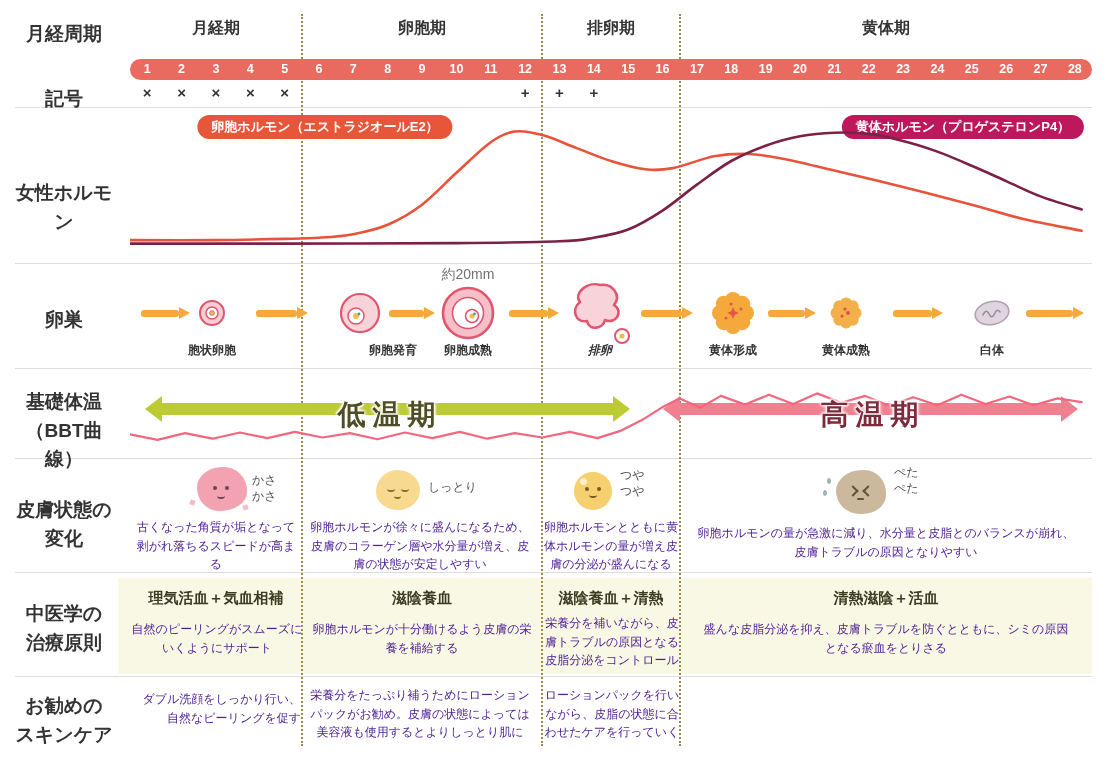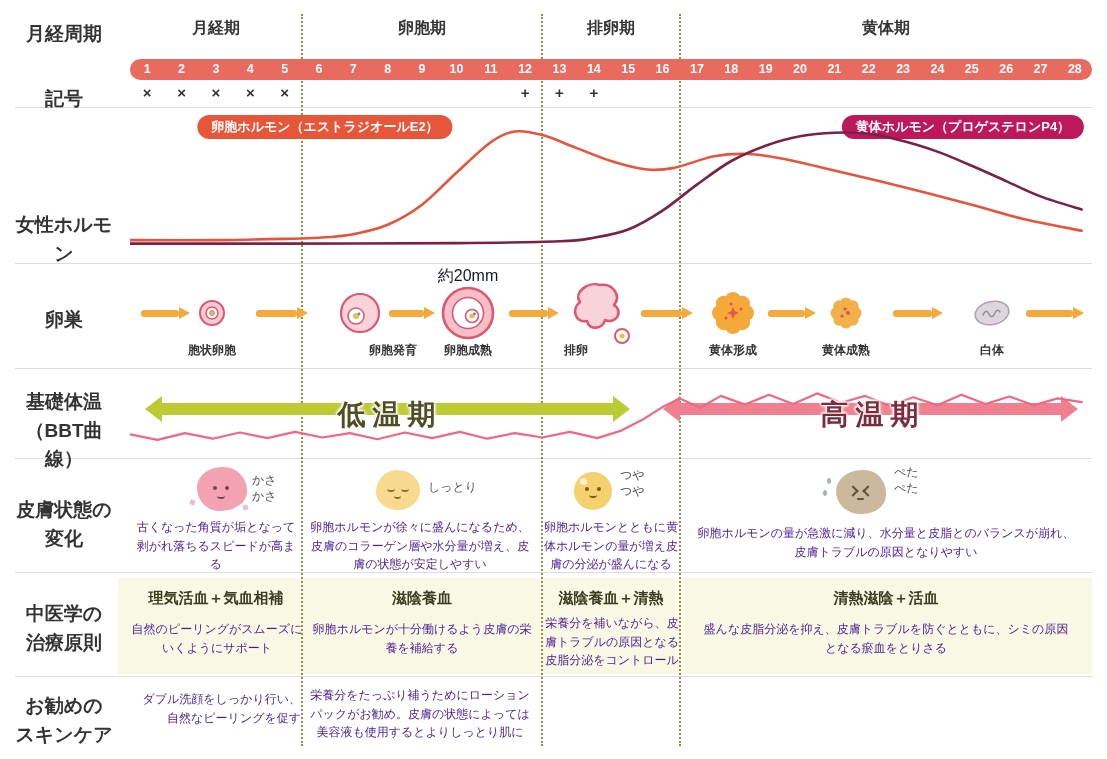--- a/index.html
+++ b/index.html
@@ -12,21 +12,21 @@
   .phase-label{position:absolute;top:18px;transform:translateX(-50%);font-size:16px;font-weight:bold;color:#333;white-space:nowrap;}
   .day-bar{position:absolute;left:130px;top:59px;width:962px;height:21px;background:#e96a5e;border-radius:11px;display:flex;}
   .day-cell{flex:1;text-align:center;line-height:21px;color:#fff;font-size:12.5px;font-weight:bold;}
   .sym-row{position:absolute;left:130px;top:83px;width:962px;height:19px;display:flex;}
   .sym-cell{flex:1;text-align:center;font-size:15px;font-weight:bold;color:#333;line-height:19px;}
   .badge{position:absolute;top:115px;transform:translateX(-50%);color:#fff;font-size:13px;font-weight:bold;padding:3px 14px;border-radius:13px;white-space:nowrap;}
   .oarrow{position:absolute;top:305px;height:16px;display:flex;align-items:center;}
   .oarrow .shaft{height:7px;background:#f5a83c;border-radius:3px;flex:1;}
   .oarrow .head{width:0;height:0;border-left:11px solid #f5a83c;border-top:6px solid transparent;border-bottom:6px solid transparent;}
   .stage-label{position:absolute;top:342px;transform:translateX(-50%);font-size:12px;font-weight:bold;color:#333;white-space:nowrap;}
-  .size-note{position:absolute;top:266px;transform:translateX(-50%);font-size:16px;color:#0f172a;}
+  .size-note{position:absolute;top:266px;transform:translateX(-50%);font-size:14px;color:#737373;}
   .big-arrow{position:absolute;top:396px;height:26px;display:flex;align-items:center;}
   .big-arrow .bhead-l{width:0;height:0;border-right:17px solid var(--c);border-top:13px solid transparent;border-bottom:13px solid transparent;}
   .big-arrow .bshaft{height:12px;background:var(--c);flex:1;}
   .big-arrow .bhead-r{width:0;height:0;border-left:17px solid var(--c);border-top:13px solid transparent;border-bottom:13px solid transparent;}
   .temp-label{position:absolute;top:396px;transform:translateX(-50%);font-size:28px;font-weight:bold;letter-spacing:7px;white-space:nowrap;
               text-shadow:0 0 3px #fff,0 0 3px #fff,0 0 5px #fff,1px 1px 2px #fff,-1px -1px 2px #fff;}
   .caption{position:absolute;font-size:12px;color:#4c1d95;line-height:1.55;text-align:center;}
   .mood{position:absolute;font-size:12px;color:#555;line-height:1.35;white-space:pre-line;}
   .fdot{position:absolute;width:4px;height:4px;border-radius:50%;background:#6b4652;}
   .fmouth{position:absolute;width:8px;height:4px;border-bottom:2px solid #6b4652;border-radius:0 0 50% 50%;}
@@ -51,21 +51,21 @@
   <div class="hline" style="top:676px;"></div>
 
   <div class="tcm-bg"></div>
 
   <div class="vdots" style="left:301px;"></div>
   <div class="vdots" style="left:541px;"></div>
   <div class="vdots" style="left:679px;"></div>
 
   <div class="row-label" style="top:20px;">月経周期</div>
   <div class="row-label" style="top:85px;">記号</div>
-  <div class="row-label" style="top:179px;margin-top:32px;">女性ホルモン</div>
+  <div class="row-label" style="top:179px;">女性ホルモン</div>
   <div class="row-label" style="top:306px;">卵巣</div>
   <div class="row-label" style="top:388px;">基礎体温
 （BBT曲線）</div>
   <div class="row-label" style="top:496px;">皮膚状態の
 変化</div>
   <div class="row-label" style="top:600px;">中医学の
 治療原則</div>
   <div class="row-label" style="top:692px;">お勧めの
 スキンケア</div>
 
@@ -232,21 +232,21 @@
     <g transform="translate(862,49)">
       <ellipse rx="17" ry="11.5" transform="rotate(-12)" fill="#ded5df" stroke="#b2a0b4" stroke-width="1.6"></ellipse>
       <path d="M -9,2 q 3,-7 6,-1 q 3,6 6,-1 q 2,-5 5,-1" fill="none" stroke="#9c88a0" stroke-width="1.6" stroke-linecap="round"></path>
     </g>
   </svg>
 
   <div class="size-note" style="left:468px;">約20mm</div>
   <div class="stage-label" style="left:212px;">胞状卵胞</div>
   <div class="stage-label" style="left:360px;margin-left:33px;">卵胞発育</div>
   <div class="stage-label" style="left:468px;">卵胞成熟</div>
-  <div class="stage-label" style="left:576px;">排卵</div>
+  <div class="stage-label" style="left:600px;font-style:italic;">排卵</div>
   <div class="stage-label" style="left:733px;">黄体形成</div>
   <div class="stage-label" style="left:846px;">黄体成熟</div>
   <div class="stage-label" style="left:992px;">白体</div>
 
   <div class="big-arrow" style="left:145px;width:485px;--c:#bcca33;">
     <span class="bhead-l"></span>
       <span class="bshaft"></span>
       <span class="bhead-r"></span>
   </div>
   <div class="big-arrow" style="left:663px;width:415px;--c:#f0808f;">
@@ -311,14 +311,15 @@
   <div class="tcm-title" style="left:422px;">滋陰養血</div>
   <div class="tcm-title" style="left:611px;">滋陰養血＋清熱</div>
   <div class="tcm-title" style="left:886px;">清熱滋陰＋活血</div>
   <div class="caption" style="left:312px;top:620px;width:220px;">卵胞ホルモンが十分働けるよう皮膚の栄養を補給する</div>
   <div class="caption" style="left:128px;top:620px;width:178px;">自然のピーリングがスムーズにいくようにサポート</div>
   <div class="caption" style="left:544px;top:614px;width:136px;">栄養分を補いながら、皮膚トラブルの原因となる皮脂分泌をコントロール</div>
   <div class="caption" style="left:700px;top:620px;width:372px;">盛んな皮脂分泌を抑え、皮膚トラブルを防ぐとともに、シミの原因となる瘀血をとりさる</div>
 
   <div class="caption" style="left:133px;top:690px;width:168px;text-align:right;">ダブル洗顔をしっかり行い、自然なピーリングを促す</div>
   <div class="caption" style="left:305px;top:686px;width:230px;">栄養分をたっぷり補うためにローションパックがお勧め。皮膚の状態によっては美容液も使用するとよりしっとり肌に</div>
+  <div class="caption" style="left:542px;top:686px;width:140px;">ローションパックを行いながら、皮脂の状態に合わせたケアを行っていく</div>
 
 </div>
 
 </body></html>

